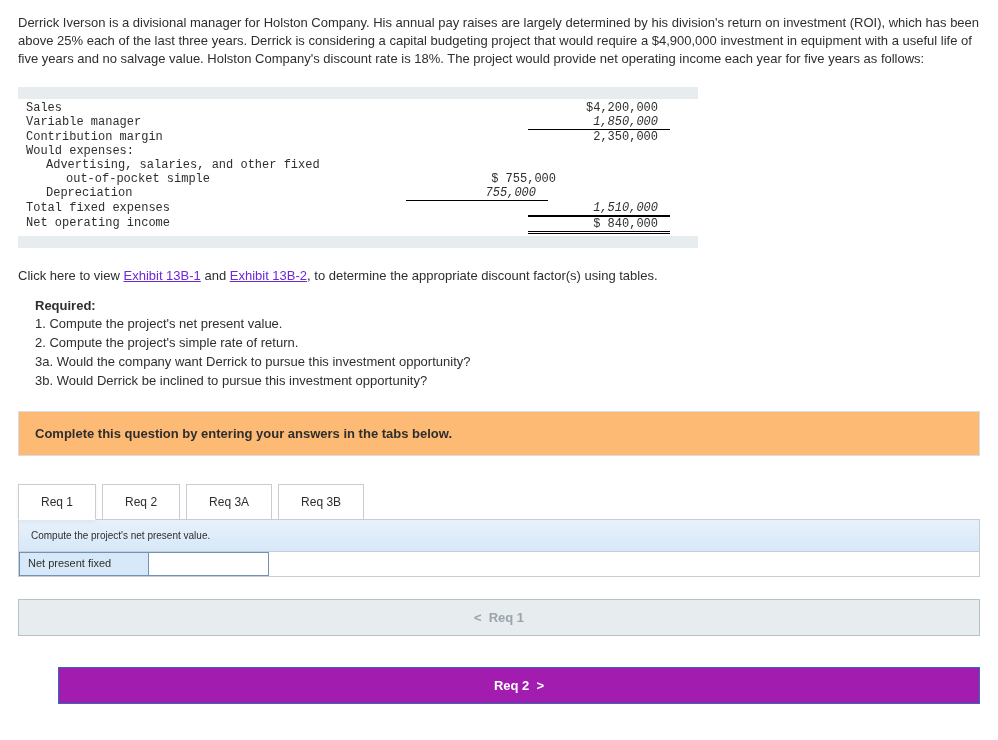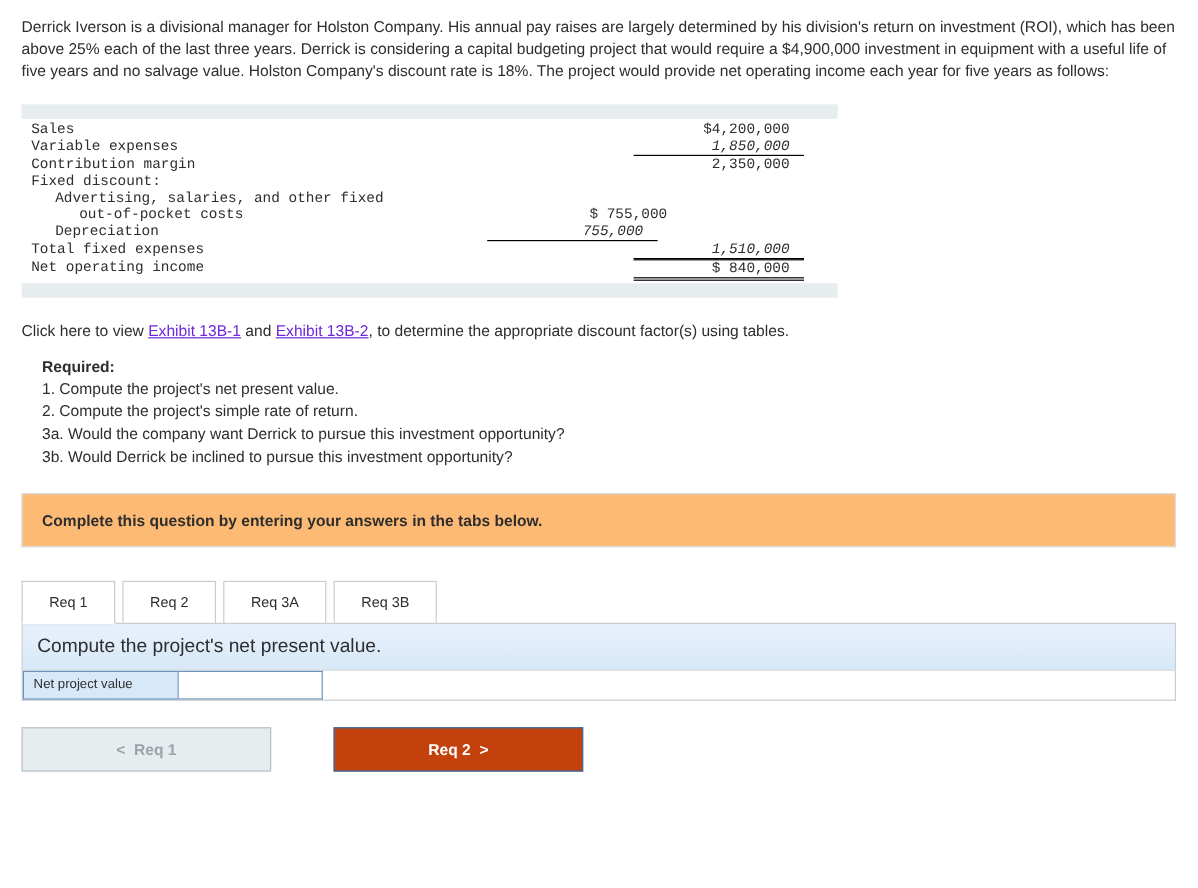--- a/index.html
+++ b/index.html
@@ -53,21 +53,21 @@
     border-bottom: 1px solid #fff;
     box-shadow: 0 2px 4px rgba(0,0,0,0.05);
     z-index: 2;
   }
   .tab-panel {
     border: 1px solid #c7cdd1;
     border-top: 1px solid #c7cdd1;
     margin-top: -1px;
     background: linear-gradient(#e8f1fb, #d7e8f8);
     padding: 10px 12px;
-    font-size: 16px;
+    font-size: 10px;
   }
   .answer-area {
     background: #fff;
     border-left: 1px solid #c7cdd1;
     border-right: 1px solid #c7cdd1;
     border-bottom: 1px solid #c7cdd1;
     padding: 0;
   }
   .answer-row { display: flex; align-items: stretch; }
   .answer-label {
@@ -82,70 +82,71 @@
     border: 1px solid #6d93b8;
     border-left: none;
     width: 120px;
     height: 24px;
     box-sizing: border-box;
     font-size: 12px;
     padding: 2px 4px;
   }
   .nav-row {
     display: flex;
-    gap: 12px;
+    gap: 31px;
     justify-content: flex-start;
     margin-top: 22px;
+    flex-direction: column;
   }
   .nav-btn {
     min-width: 170px;
     text-align: center;
     padding: 10px 18px;
     font-size: 13px;
     font-weight: bold;
     border: 1px solid #b8c1c8;
     cursor: pointer;
   }
   .nav-btn.prev { background: #e7ecef; color: #9aa4ab; }
-  .nav-btn.next { background: #c2410c; color: #fff; border-color: #2e6fb4; margin-left: 40px; }
+  .nav-btn.next { background: #a21caf; color: #fff; border-color: #2e6fb4; margin-left: 40px; }
   .chev { font-weight: bold; }
 </style>
 </head>
 <body>
 
 <div class="intro">Derrick Iverson is a divisional manager for Holston Company. His annual pay raises are largely determined by his division's return on investment (ROI), which has been above 25% each of the last three years. Derrick is considering a capital budgeting project that would require a $4,900,000 investment in equipment with a useful life of five years and no salvage value. Holston Company's discount rate is 18%. The project would provide net operating income each year for five years as follows:</div>
 
 <div class="income-table">
   <div class="row">
     <div class="lab">Sales</div>
     <div class="col1"></div>
     <div class="col2">$4,200,000</div>
   </div>
   <div class="row">
-    <div class="lab">Variable expenses</div>
+    <div class="lab">Variable manager</div>
     <div class="col1"></div>
     <div class="col2 u-single">1,850,000</div>
   </div>
   <div class="row">
     <div class="lab">Contribution margin</div>
     <div class="col1"></div>
     <div class="col2">2,350,000</div>
   </div>
   <div class="row">
-    <div class="lab">Fixed discount:</div>
+    <div class="lab">Would expenses:</div>
     <div class="col1"></div>
       <div class="col2"></div>
   </div>
   <div class="row">
     <div class="lab indent1">Advertising, salaries, and other fixed</div>
     <div class="col1"></div>
       <div class="col2"></div>
   </div>
   <div class="row">
-    <div class="lab indent2">out-of-pocket costs</div>
+    <div class="lab indent2">out-of-pocket simple</div>
     <div class="col1">$  755,000</div>
     <div class="col2"></div>
   </div>
   <div class="row">
     <div class="lab indent1">Depreciation</div>
     <div class="col1 u-single">755,000</div>
     <div class="col2"></div>
   </div>
   <div class="row">
     <div class="lab">Total fixed expenses</div>
@@ -177,21 +178,21 @@
   <div class="tab active">Req 1</div>
   <div class="tab">Req 2</div>
   <div class="tab">Req 3A</div>
   <div class="tab">Req 3B</div>
 </div>
 
 <div class="tab-panel">Compute the project's net present value.</div>
 
 <div class="answer-area">
   <div class="answer-row">
-    <div class="answer-label">Net project value</div>
+    <div class="answer-label">Net present fixed</div>
     <input class="answer-input" type="text" value="" style="">
   </div>
 </div>
 
 <div class="nav-row">
   <div class="nav-btn prev">
     <span class="chev">&lt;</span>&nbsp;&nbsp;<span>Req 1</span>
   </div>
   <div class="nav-btn next">
     <span>Req 2</span>&nbsp;&nbsp;<span class="chev">&gt;</span>

